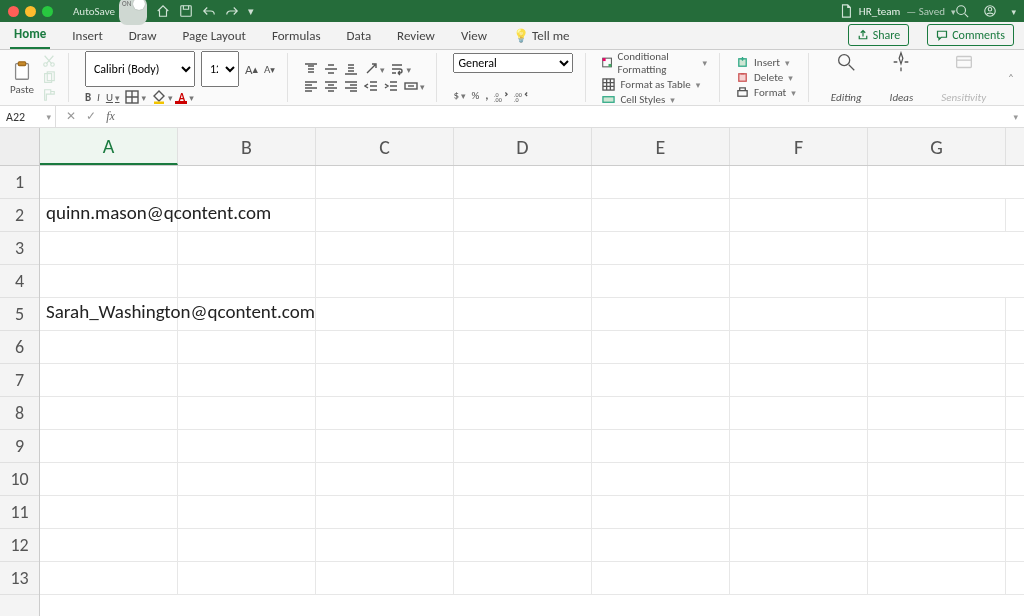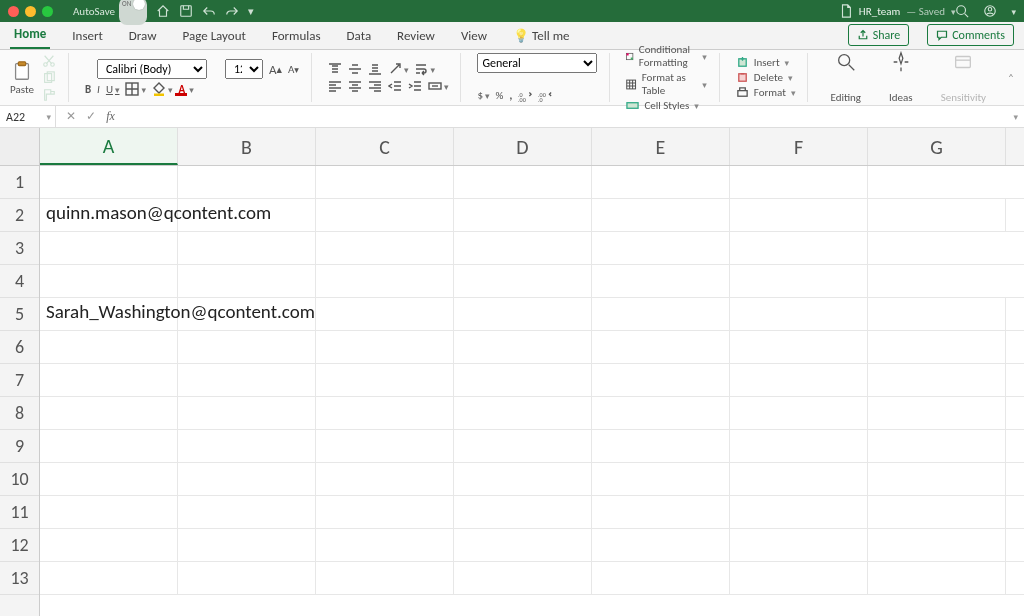--- a/index.html
+++ b/index.html
@@ -30,27 +30,27 @@
   .share-btn, .comments-btn { border: 1px solid #1a7a3f; border-radius: 3px; padding: 3px 8px; font-size: 12px; color: #1a7a3f; display:flex; gap:4px; align-items:center; margin-bottom:3px;}
   .share-btn svg, .comments-btn svg { width:12px; height:12px; stroke:#1a7a3f; fill:none; stroke-width:1.6; }
 
   
   .ribbon { height: 56px; background: #fafafa; border-bottom: 1px solid #ddd; display: flex; align-items: center; padding: 3px 10px; gap: 16px; font-size: 11px; color: #555;}
   .ribbon .group { display: flex; flex-direction: row; align-items: center; gap: 8px; padding-right: 12px; border-right: 1px solid #e2e2e2; height: 100%; }
   .group .vblock { display:flex; flex-direction:column; gap:3px; justify-content:center; }
   .paste-block { display:flex; flex-direction:column; align-items:center; gap:1px; }
   .paste-block svg { width: 22px; height: 22px; }
   .mini-icon { width:14px; height:14px; }
-  .font-select { height: 20px; font-size: 12px; padding: 0 4px; margin-left: 12px; }
+  .font-select { height: 36px; font-size: 12px; padding: 0 4px; }
   .font-select.name { width: 110px; }
   .font-select.size { width: 38px; }
   .btn-row { display:flex; gap:6px; align-items:center; }
   .btn-row span, .btn-row div { display:inline-flex; align-items:center; justify-content:center; }
   .dd::after { content:"▾"; font-size:9px; margin-left:2px; color:#777; }
-  .ribbon-big { display:flex; flex-direction:column; align-items:center; gap:18px; padding: 0 6px;}
+  .ribbon-big { display:flex; flex-direction:column; align-items:center; gap:18px; padding: 0 6px; font-style: italic;}
   .ribbon-big svg { width: 22px; height: 22px; }
   .ribbon-big.dim { color:#b5b5b5; }
   .ribbon-big.dim svg { stroke:#c9c9c9; }
   .format-list { display:flex; flex-direction:column; gap:2px; }
   .format-list .item { display:flex; gap:5px; align-items:center; }
   .format-list svg { width:13px; height:13px; }
   .numfmt { display:flex; flex-direction:column; gap:16px; }
   .numfmt select { width:120px; height:20px; font-size:12px; }
   .chev { height: 100%; display:flex; align-items:center; color:#888; cursor:default; }
 

